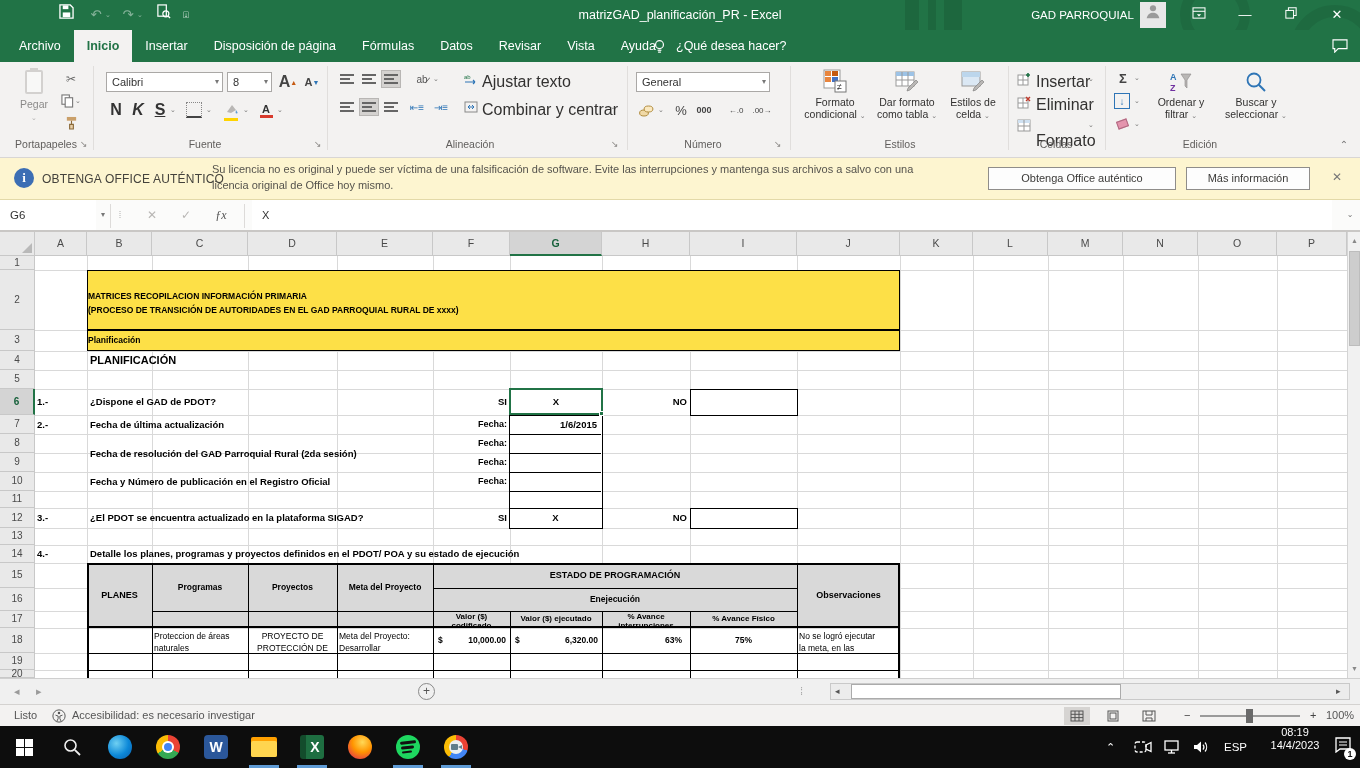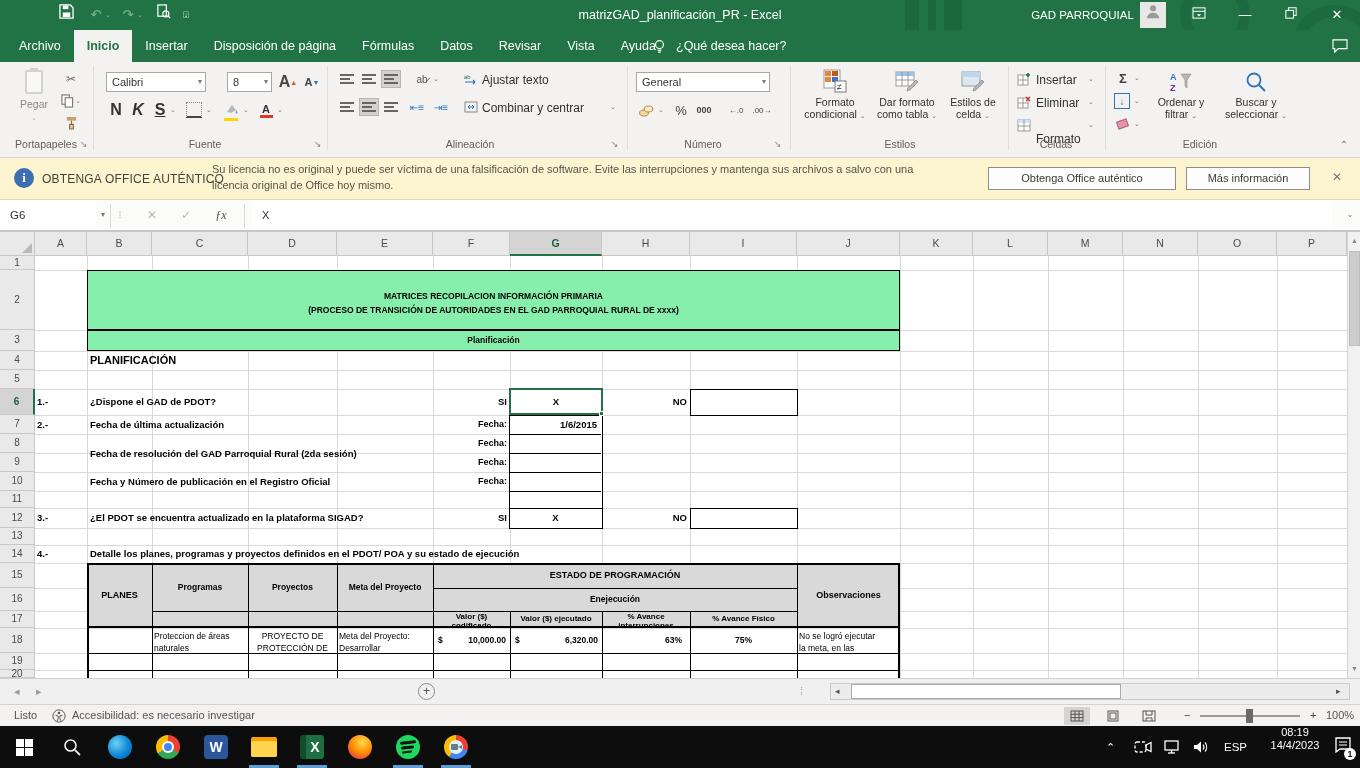--- a/index.html
+++ b/index.html
@@ -19,21 +19,21 @@
 .mtab{height:32px;line-height:32px;padding:0 13px;color:#fff;font-size:12.5px;white-space:nowrap}
 .mtab.active{background:#f3f2f1;color:#217346;font-weight:700}
 .tellme{position:absolute;top:0;height:32px;color:#fff;font-size:12.5px;line-height:32px}
 
 .ribbon{left:0;top:62px;width:1360px;height:96px;background:#f3f2f1;border-bottom:1px solid #d8d6d4;z-index:5}
 .gsep{position:absolute;top:4px;width:1px;height:84px;background:#e0dedc}
 .grp-label{position:absolute;top:76px;font-size:10.5px;color:#605e5c;text-align:center;white-space:nowrap}
 .launcher{position:absolute;top:77px;font-size:9px;color:#8a8886}
 .combo{position:absolute;background:#fff;border:1px solid #aaa8a6;font-size:11px;color:#333;line-height:18px;padding-left:5px}
 .combo .dd{position:absolute;right:3px;top:0;color:#777;font-size:8px}
-.rlbl{position:absolute;font-size:12px;color:#323130;white-space:nowrap}
+.rlbl{position:absolute;font-size:16px;color:#323130;white-space:nowrap}
 .rbtn{position:absolute;display:flex;align-items:center;justify-content:center}
 .pressed{background:#d4d2d0;border:1px solid #b8b6b4}
 .dd8{font-size:7px;color:#777}
 .lines3{width:14px;height:10px;background:linear-gradient(#666,#666) 0 0/14px 2px no-repeat,linear-gradient(#666,#666) 0 4px/10px 2px no-repeat,linear-gradient(#666,#666) 0 8px/14px 2px no-repeat}
 .bigbtn{position:absolute;text-align:center;font-size:10.5px;color:#323130;line-height:12px}
 .clip{width:18px;height:24px;border:2px solid #b9b7b5;background:#fdfdfd;border-radius:2px;position:relative}
 .clip:before{content:"";position:absolute;left:3px;top:-4px;width:8px;height:4px;background:#b9b7b5}
 
 .warn{left:0;top:158px;width:1360px;height:42px;background:#fdf5d0;border-bottom:1px solid #e3d9a8;z-index:5}
 .warn-ico{position:absolute;left:14px;top:10px;width:20px;height:20px;border-radius:50%;background:#3c6eb4;color:#fff;font-family:"Liberation Serif",serif;font-size:13px;font-weight:700;text-align:center;line-height:20px}
@@ -49,21 +49,21 @@
 .corner{position:absolute;left:0;top:0;width:35px;height:24px;background:#e9e9e9;border-right:1px solid #c8c8c8;border-bottom:1px solid #c8c8c8;z-index:3}
 .corner i{position:absolute;right:2px;bottom:2px;width:0;height:0;border-left:10px solid transparent;border-bottom:10px solid #b9b9b9}
 .colhdr{position:absolute;top:0;height:24px;z-index:3;background:#e9e9e9;border-right:1px solid #c8c8c8;border-bottom:1px solid #c8c8c8;font-size:10.5px;color:#4a4a4a;text-align:center;line-height:23px}
 .colhdr.sel{background:#d4d4d4;border-bottom:2px solid #217346;color:#17613b;font-weight:700}
 .rowhdr{position:absolute;left:0;width:35px;z-index:3;background:#e9e9e9;border-right:1px solid #c8c8c8;border-bottom:1px solid #c8c8c8;font-size:10px;color:#4a4a4a;text-align:center}
 .rowhdr.sel{background:#d4d4d4;border-right:2px solid #217346;color:#17613b;font-weight:700}
 .vline{position:absolute;width:1px;background:#d9d9d9;z-index:0}
 .hline{position:absolute;height:1px;background:#d9d9d9;z-index:0}
 .cellt{position:absolute;z-index:2;font-size:9.5px;font-weight:600;color:#000;white-space:nowrap;overflow:hidden}
 .blkbox{position:absolute;z-index:2;border:1.5px solid #000;background:#fff}
-.grayblk{position:absolute;z-index:2;background:#86efac;border:1.5px solid #000;text-align:center;font-weight:600;color:#000}
+.grayblk{position:absolute;z-index:2;background:#fde047;border:1.5px solid #000;text-align:left;font-weight:600;color:#000}
 .selbox{position:absolute;z-index:3;border:2px solid #217346;background:#fff}
 .handle{position:absolute;right:-3px;bottom:-3px;width:5px;height:5px;background:#217346;border:1px solid #fff}
 .tl{position:absolute;background:#000;z-index:2}
 .tblt{position:absolute;z-index:2;font-size:8.5px;font-weight:600;color:#000;overflow:hidden;text-align:center}
 
 .vscroll{left:1347px;top:232px;width:13px;height:446px;background:#f1f1f1;border-left:1px solid #d4d4d4;z-index:4}
 .sbtn{position:absolute;left:0;width:13px;height:18px;color:#888;font-size:7px;text-align:center;line-height:18px;background:#f1f1f1}
 .vthumb{position:absolute;left:1px;width:11px;background:#cdcdcd;border:1px solid #bdbdbd}
 
 .tabbar{left:0;top:678px;width:1360px;height:26px;background:#f0f0f0;border-top:1px solid #cfcfcf;z-index:5}
@@ -184,21 +184,21 @@
   <div class="rbtn" style="left:60px;top:52px;width:22px;height:18px">
     <svg width="13" height="14" viewBox="0 0 14 15">
         <path d="M2 1h10v4H2z" fill="#caa06a"></path>
         <path d="M7 5v4M5 9h4v5H5z" stroke="#8a6a3a" stroke-width="1.2" fill="#e7cfa8"></path>
       </svg>
   </div>
   <div class="grp-label" style="left:8px;width:76px">Portapapeles</div>
   <div class="launcher" style="left:80px">↘</div>
   <div class="gsep" style="left:93px"></div>
 
-  <div class="combo" style="left:106px;top:10px;width:100px;height:20px"><span>Calibri</span><span class="dd">▾</span></div>
+  <div class="combo" style="left:106px;top:10px;width:117px;height:20px"><span>Calibri</span><span class="dd">▾</span></div>
   <div class="combo" style="left:227px;top:10px;width:45px;height:20px"><span>8</span><span class="dd">▾</span></div>
   <div class="rbtn" style="left:277px;top:10px;width:22px;height:20px;font-weight:700;color:#444">A<span style="font-size:7px;color:#c55a11">▲</span></div>
   <div class="rbtn" style="left:301px;top:10px;width:22px;height:20px;font-weight:700;color:#444;font-size:11px">A<span style="font-size:7px;color:#2e75b6">▼</span></div>
   <div class="rbtn" style="left:106px;top:38px;width:20px;height:20px;font-weight:700;color:#333">N</div>
   <div class="rbtn" style="left:128px;top:38px;width:20px;height:20px;font-style:italic;font-weight:700;color:#333">K</div>
   <div class="rbtn" style="left:150px;top:38px;width:20px;height:20px;text-decoration:underline;font-weight:700;color:#333">S</div>
   <div class="rbtn dd8" style="left:168px;top:38px;width:10px;height:20px">⌄</div>
   <div class="rbtn" style="left:186px;top:40px;width:16px;height:16px;border:1px dotted #888;border-bottom:2px solid #444"></div>
   <div class="rbtn dd8" style="left:204px;top:38px;width:10px;height:20px">⌄</div>
   <div class="rbtn" style="left:222px;top:38px;width:18px;height:20px">

